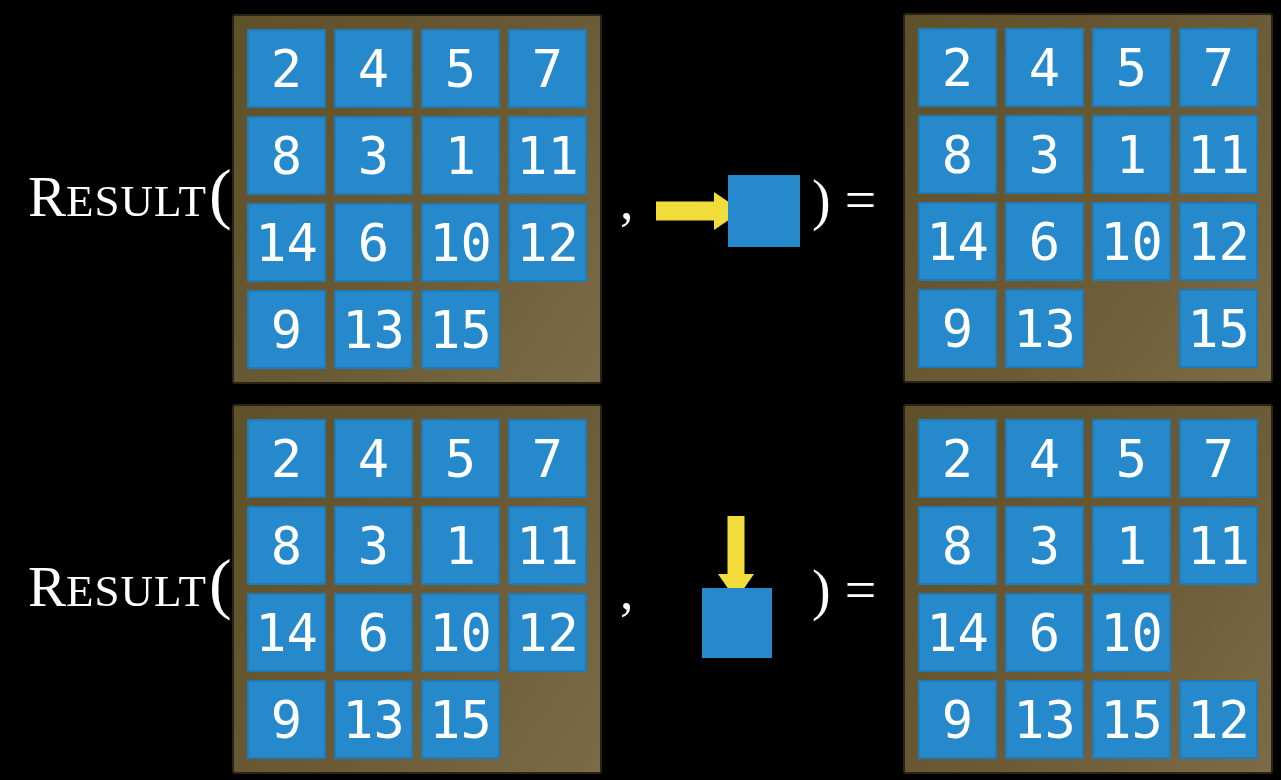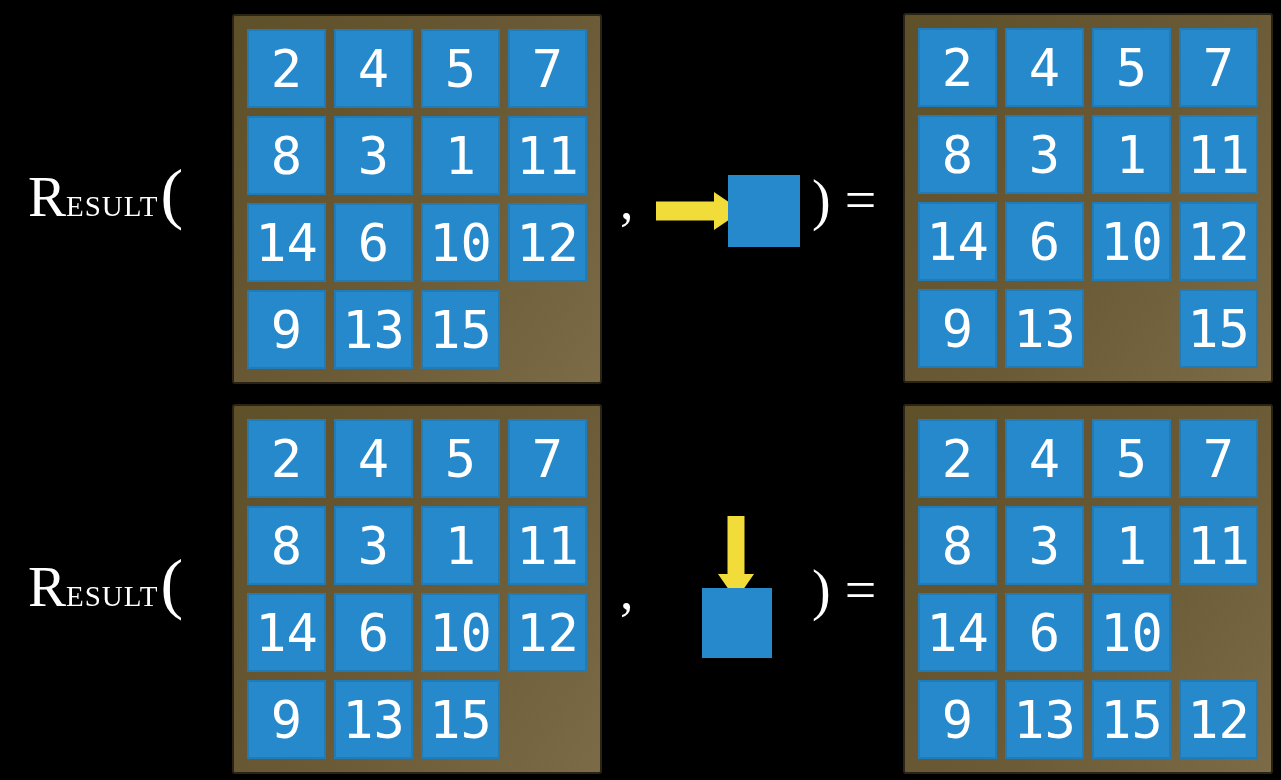--- a/index.html
+++ b/index.html
@@ -11,21 +11,21 @@
   .canvas{position:absolute;inset:0;}
 
   
   .result-label{
     position:absolute;color:var(--text,#fff);white-space:nowrap;
     font-size:57px;line-height:1.07;
   }
   .lbl-0{left:28px;top:157px;}
   .lbl-1{left:28px;top:547px;}
   .lead-cap{font-size:57px;}
-  .small-caps{font-size:29px;letter-spacing:1px;}
+  .small-caps{font-size:45px;letter-spacing:1px;}
   .open-paren{font-size:68px;font-weight:400;margin-left:2px;}
 
   
   .board{
     position:absolute;width:370px;height:370px;box-sizing:border-box;
     background:linear-gradient(125deg,var(--frame_dark,#5E5029) 0%,var(--frame,#6A5A36) 55%,var(--frame_light,#7B6B46) 100%);
     border:2px solid var(--frame_border,#2A2416);
     border-radius:3px;
     display:grid;grid-template-columns:repeat(4,1fr);grid-template-rows:repeat(4,1fr);
     gap:8px;padding:13px;

